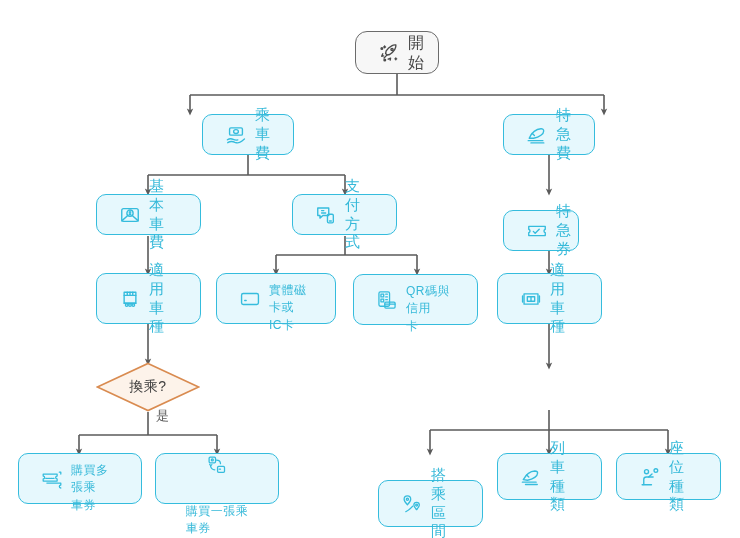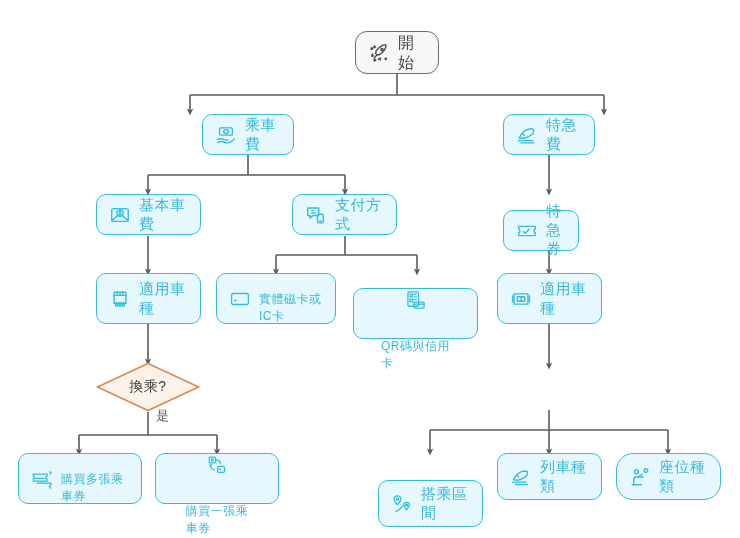--- a/index.html
+++ b/index.html
@@ -27,21 +27,21 @@
     width: 740px;
     height: 538px;
     pointer-events: none;
   }
   .node {
     position: absolute;
     box-sizing: border-box;
     display: flex;
     align-items: center;
     gap: 8px;
-    padding: 0 12px;
+    padding: 0 22px;
     border-radius: 10px;
     border: 1.6px solid #35bcdd;
     background: #e6f8fd;
     color: #36b9d9;
     font-size: 15px;
     line-height: 1.25;
     letter-spacing: 0.5px;
   }
   .node .label {
     white-space: pre-line;
@@ -243,21 +243,21 @@
     <span class="ico">
       <svg viewBox="0 0 24 24" fill="none" stroke="#35bcdd" stroke-width="1.5" stroke-linecap="round" stroke-linejoin="round">
         <rect x="2.8" y="6" width="18.4" height="12" rx="1.8"></rect>
         <path d="M6.2 13.6h1.6"></path>
       </svg>
     </span>
     <span class="label">實體磁卡或
 IC卡</span>
   </div>
 
-  <div class="node two-line" style="left:353px; top:288px; width:125px; height:51px;flex-direction:column;">
+  <div class="node two-line" style="left:353px; top:274px; width:125px; height:51px;">
     <span class="ico">
       <svg viewBox="0 0 24 24" fill="none" stroke="#35bcdd" stroke-width="1.4" stroke-linecap="round" stroke-linejoin="round">
         <rect x="3.2" y="3.2" width="11.6" height="15.6" rx="1.6"></rect>
         <rect x="5.4" y="5.6" width="3" height="3"></rect>
         <rect x="5.4" y="11" width="3" height="3"></rect>
         <path d="M10.6 5.6h1.8M10.6 8.6h1.8M10.6 11.6h1.8"></path>
         <rect x="9.6" y="14.2" width="11.2" height="6.6" rx="1.2"></rect>
         <path d="M9.6 16.6h11.2"></path>
       </svg>
     </span>
@@ -334,21 +334,21 @@
       <svg viewBox="0 0 24 24" fill="none" stroke="#35bcdd" stroke-width="1.5" stroke-linecap="round" stroke-linejoin="round">
         <path d="M3.6 14.8c3.2-6 7.6-9.2 12.6-9.4 1.8 0 3 .9 3 2.3 0 3.2-4.6 6.8-11 7.8z"></path>
         <path d="M7.2 9.8l2.4 2.2"></path>
         <path d="M2.6 17.6h15"></path>
         <path d="M6 20.2h12.8"></path>
       </svg>
     </span>
     <span class="label">列車種類</span>
   </div>
 
-  <div class="node" style="left:616px; top:453px; width:105px; height:47px;border-radius:17px;">
+  <div class="node" style="left:616px; top:453px; width:105px; height:47px;">
     <span class="ico">
       <svg viewBox="0 0 24 24" fill="none" stroke="#35bcdd" stroke-width="1.5" stroke-linecap="round" stroke-linejoin="round">
         <circle cx="8.2" cy="6.2" r="2.2"></circle>
         <path d="M5.2 20.2v-5.4c0-1.6 1.2-2.8 2.8-2.8h2.6l3.6-3.4"></path>
         <path d="M10.6 12h4.8"></path>
         <path d="M3.4 20.4h10.2"></path>
         <circle cx="18.4" cy="5" r="2"></circle>
       </svg>
     </span>
     <span class="label">座位種類</span>

